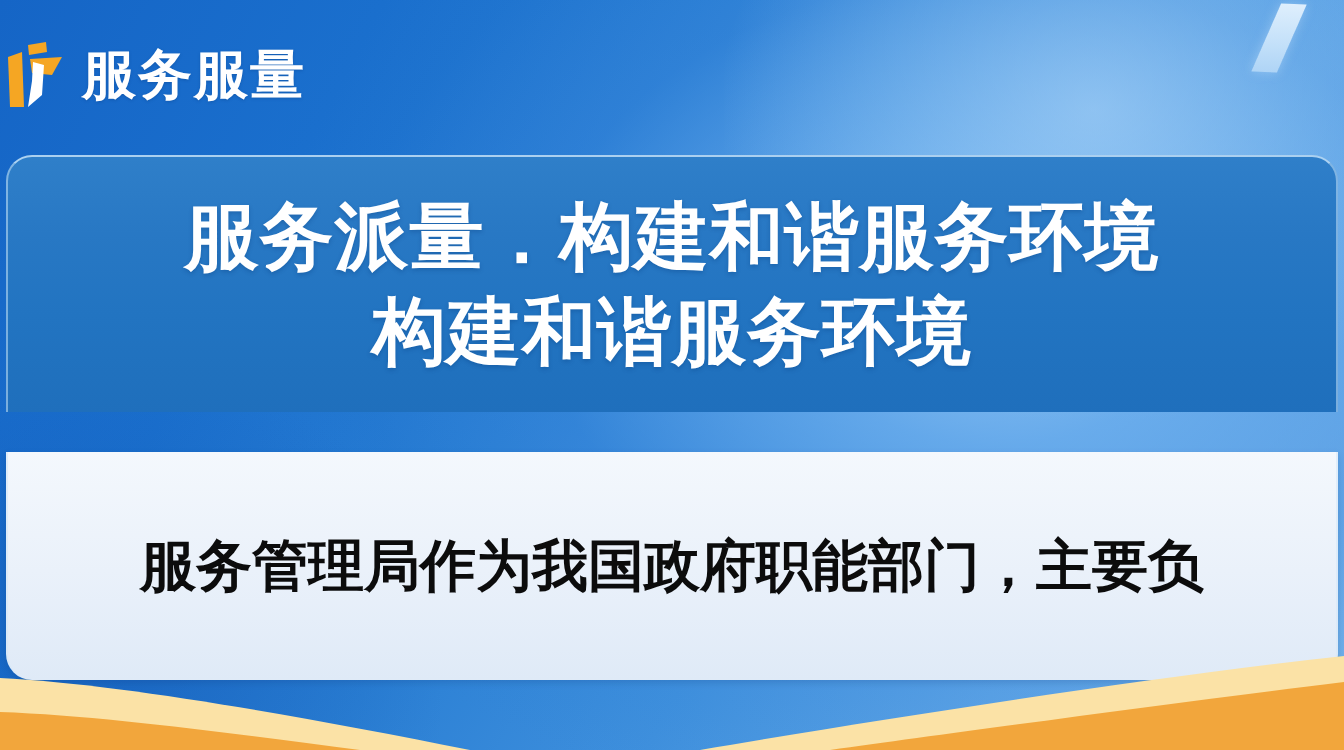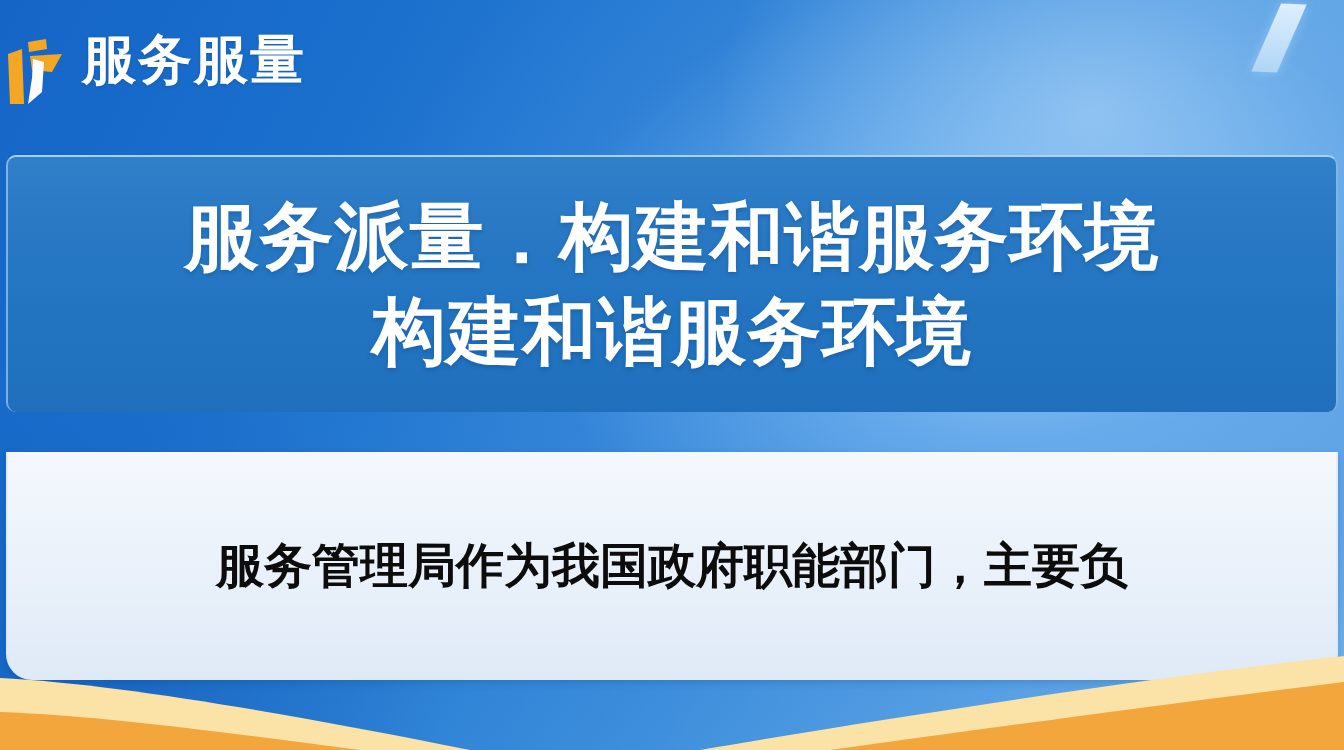--- a/index.html
+++ b/index.html
@@ -76,20 +76,21 @@
     box-shadow: 0 0 10px rgba(220,238,255,0.35);
   }
 
   
   .header {
     position: absolute;
     left: 0;
     top: 32px;
     height: 84px;
     display: flex;
+    align-items: center;
     gap: 14px;
     padding-left: 6px;
   }
   .logo-mark {
     position: relative;
     width: 62px;
     height: 78px;
     flex: 0 0 auto;
   }
   .logo-mark svg { display: block; }
@@ -118,21 +119,20 @@
     border-top: 2px solid rgba(196,226,250,0.85);
     border-left: 2px solid rgba(196,226,250,0.55);
     border-right: 2px solid rgba(196,226,250,0.55);
     border-top-left-radius: 26px;
     border-top-right-radius: 26px;
     display: flex;
     flex-direction: column;
     align-items: center;
     justify-content: center;
     padding: 0 26px;
-    border-radius: 10px;
   }
   .title-line {
     color: #ffffff;
     font-size: 74px;
     font-weight: 700;
     line-height: 1.28;
     letter-spacing: 1px;
     text-align: center;
     white-space: nowrap;
     text-shadow: 0 2px 4px rgba(8,55,120,0.30);
@@ -155,21 +155,21 @@
     border-bottom-right-radius: 26px;
     display: flex;
     flex-direction: column;
     align-items: center;
     justify-content: center;
     padding: 0 20px;
     box-shadow: 0 3px 7px rgba(10,50,110,0.18);
   }
   .body-line {
     color: #0c0c0c;
-    font-size: 48px;
+    font-size: 56px;
     font-weight: 700;
     line-height: 1.32;
     text-align: center;
     white-space: nowrap;
   }
 
   
   .bottom-deco {
     position: absolute;
     left: 0;

